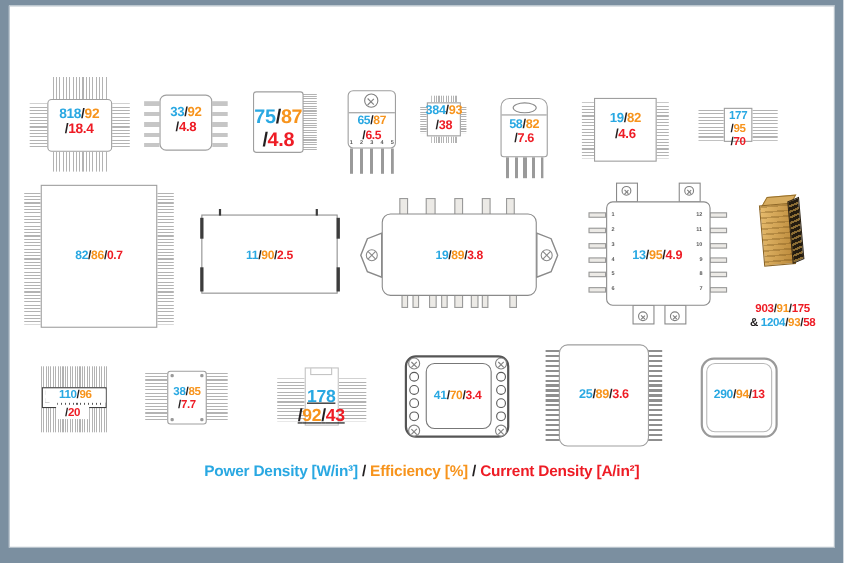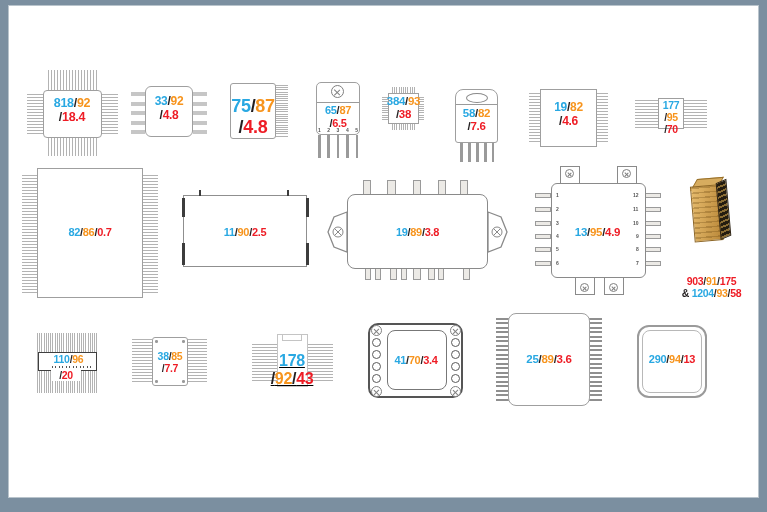--- a/index.html
+++ b/index.html
@@ -310,15 +310,18 @@
   </div>
 
   <div>
     <div class="body" style="left:637px;top:325px;width:70px;height:73px;border:2px solid #9a9a9a;border-radius:12px;"></div>
     <div class="body" style="left:642px;top:330px;width:60px;height:63px;border:1px solid #b8b8b8;border-radius:8px;z-index:3;"></div>
     <div class="lab" style="left:641px;top:353px;width:62px;font-size:11px;">
       <span class="b">290</span><span class="k">/</span><span class="o">94</span><span class="k">/</span><span class="r">13</span>
     </div>
   </div>
 
+  <div class="lab caption" style="left:0;right:0;top:421px;font-size:14px;">
+    <span class="b">Power Density [W/in³]</span><span class="k"> / </span><span class="o">Efficiency [%]</span><span class="k"> / </span><span class="r">Current Density [A/in²]</span>
+  </div>
 
   <div class="frame"></div>
 </div>
 
 </body></html>

